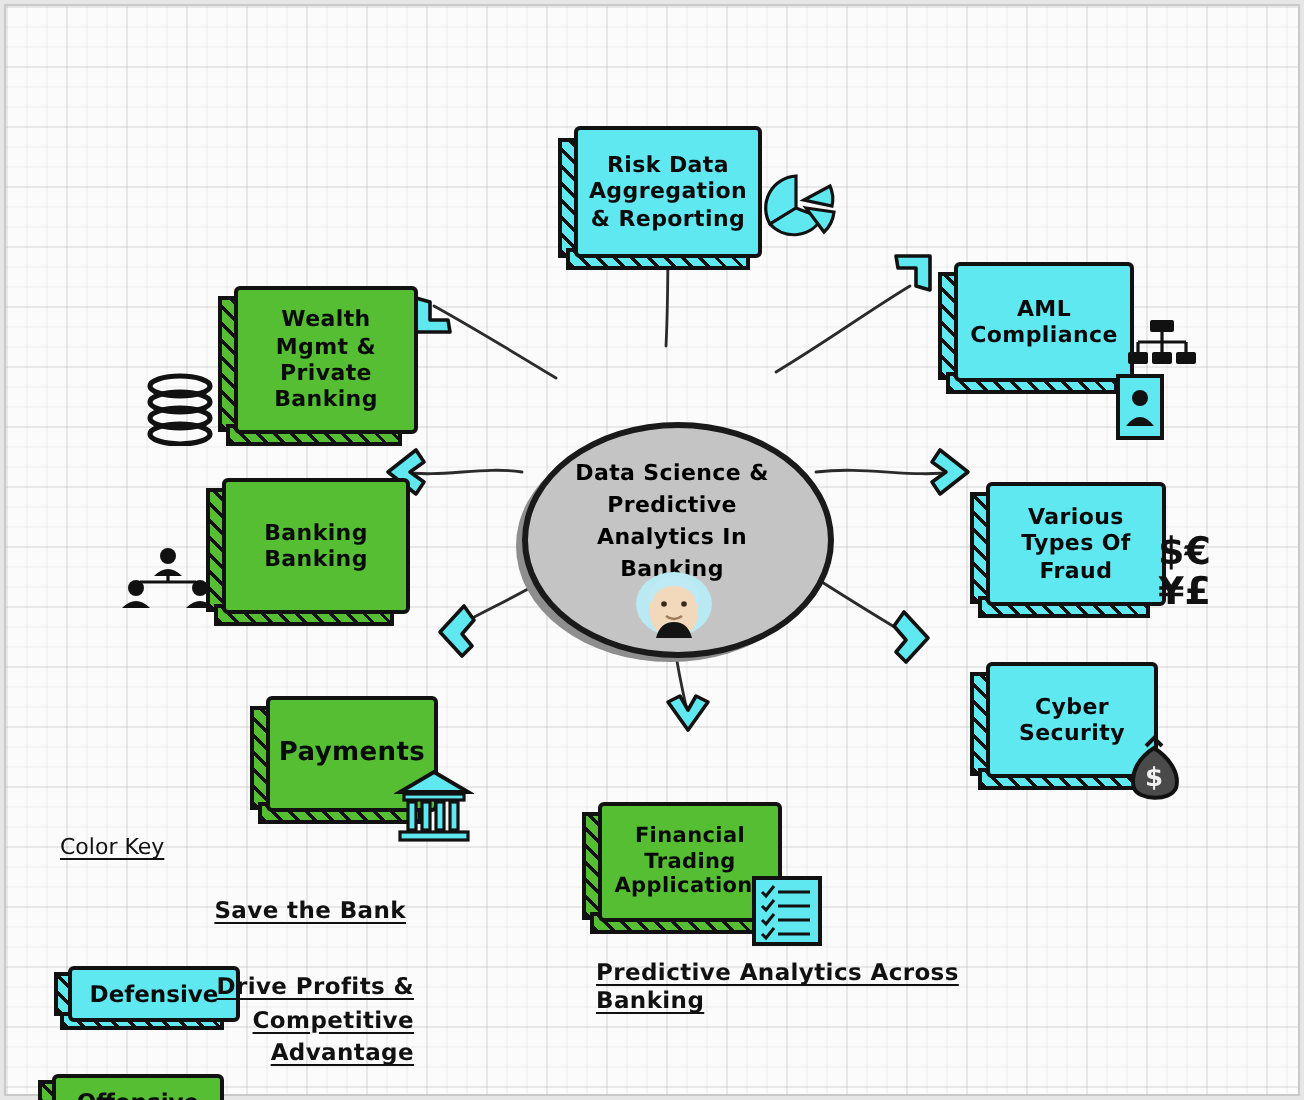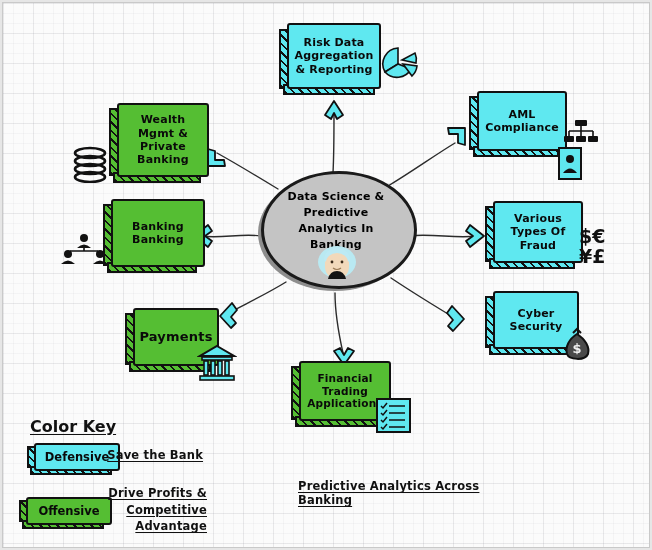--- a/index.html
+++ b/index.html
@@ -18,21 +18,21 @@
       linear-gradient(to right, rgba(150,150,160,.07) 1px, transparent 1px),
       linear-gradient(to bottom, rgba(150,150,160,.07) 1px, transparent 1px);
     background-size:30px 30px,30px 30px,10px 10px,10px 10px;
     box-sizing:border-box;
     border:3px solid #e6e6e6;
     outline:1px solid #c9c9c9;
     outline-offset:-3px;
   }
   #svgroot{position:absolute;inset:0;width:652px;height:550px;}
 
-  .node{position:absolute;box-sizing:border-box;}
+  .node{position:absolute;box-sizing:border-box;margin-top:40px;}
   .box{
     position:absolute;
     border:2px solid #111;
     border-radius:3px;
     display:flex;align-items:center;justify-content:center;
     text-align:center;
     font-family:"DejaVu Sans", sans-serif;
     font-weight:700;
     color:#0a0a0a;
     line-height:1.22;
@@ -66,21 +66,21 @@
     letter-spacing:.2px;
   }
 
   .icon{position:absolute;}
   .caption{
     position:absolute;font-weight:700;font-size:11.5px;color:#111;
     text-decoration:underline;text-underline-offset:2px;text-align:left;
     letter-spacing:.2px;
   }
   .legend-title{
-    position:absolute;font-weight:700;font-size:16px;color:#111;
+    position:absolute;font-weight:400;font-size:11px;color:#111;
     text-decoration:underline;text-underline-offset:2px;
   }
   .legend-desc{
     position:absolute;font-weight:700;font-size:11.5px;color:#111;
     text-align:right;line-height:1.45;letter-spacing:.2px;
   }
   .legend-desc span{text-decoration:underline;text-underline-offset:2px;}
   .legend-box{
     position:absolute;border:2px solid #111;border-radius:3px;
     display:flex;align-items:center;justify-content:center;

